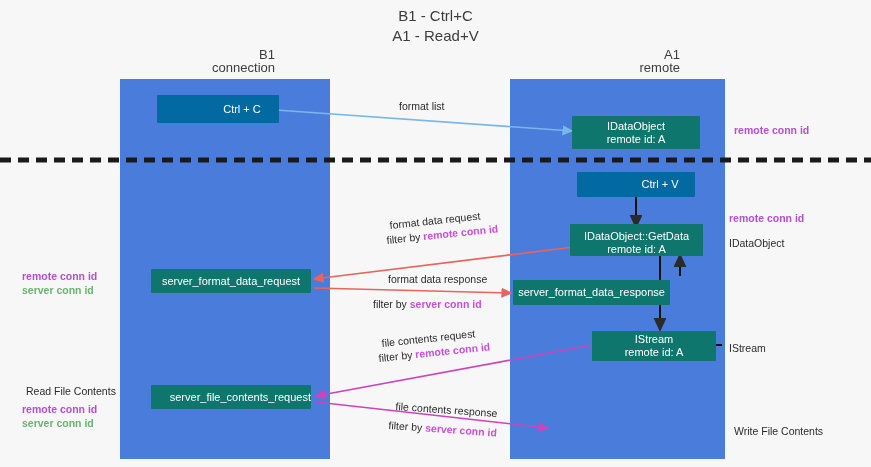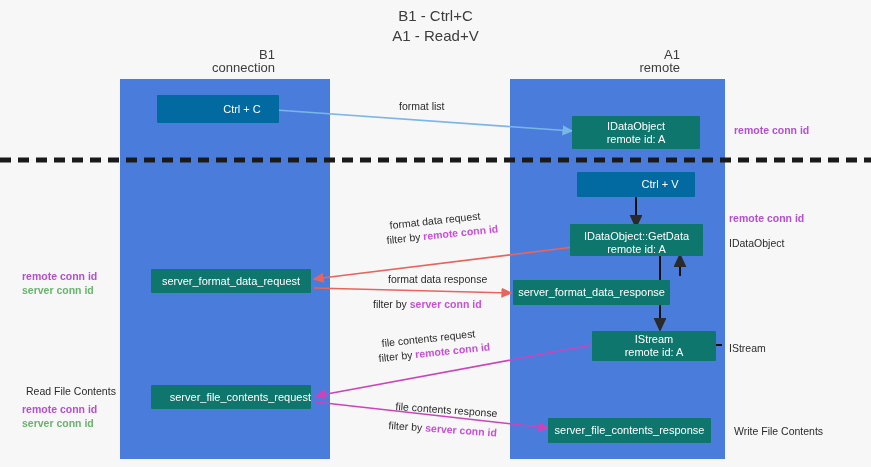--- a/index.html
+++ b/index.html
@@ -123,23 +123,20 @@
 
   <div class="node orange" style="left:592px;top:331px;width:124px;height:30px;">
     <span>IStream</span>
     <span>remote id: A</span>
   </div>
 
   <div class="node orange" style="left:151px;top:385px;width:160px;height:24px;align-items:flex-end;">
     <span>server_file_contents_request</span>
   </div>
 
-  <div class="node orange" style="left:548px;top:418px;width:163px;height:25px;">
-    <span>server_file_contents_response</span>
-  </div>
 
   <div class="lbl" style="left:399px;top:100px;">format list</div>
 
   <div class="lbl rot" style="left:389px;top:219px;transform:rotate(-6deg);">format data request</div>
   <div class="lbl rot" style="left:386px;top:234px;transform:rotate(-6deg);">
     <span>filter by </span><b class="purple">remote conn id</b>
   </div>
 
   <div class="lbl" style="left:388px;top:273px;">format data response</div>
   <div class="lbl" style="left:373px;top:298px;">

